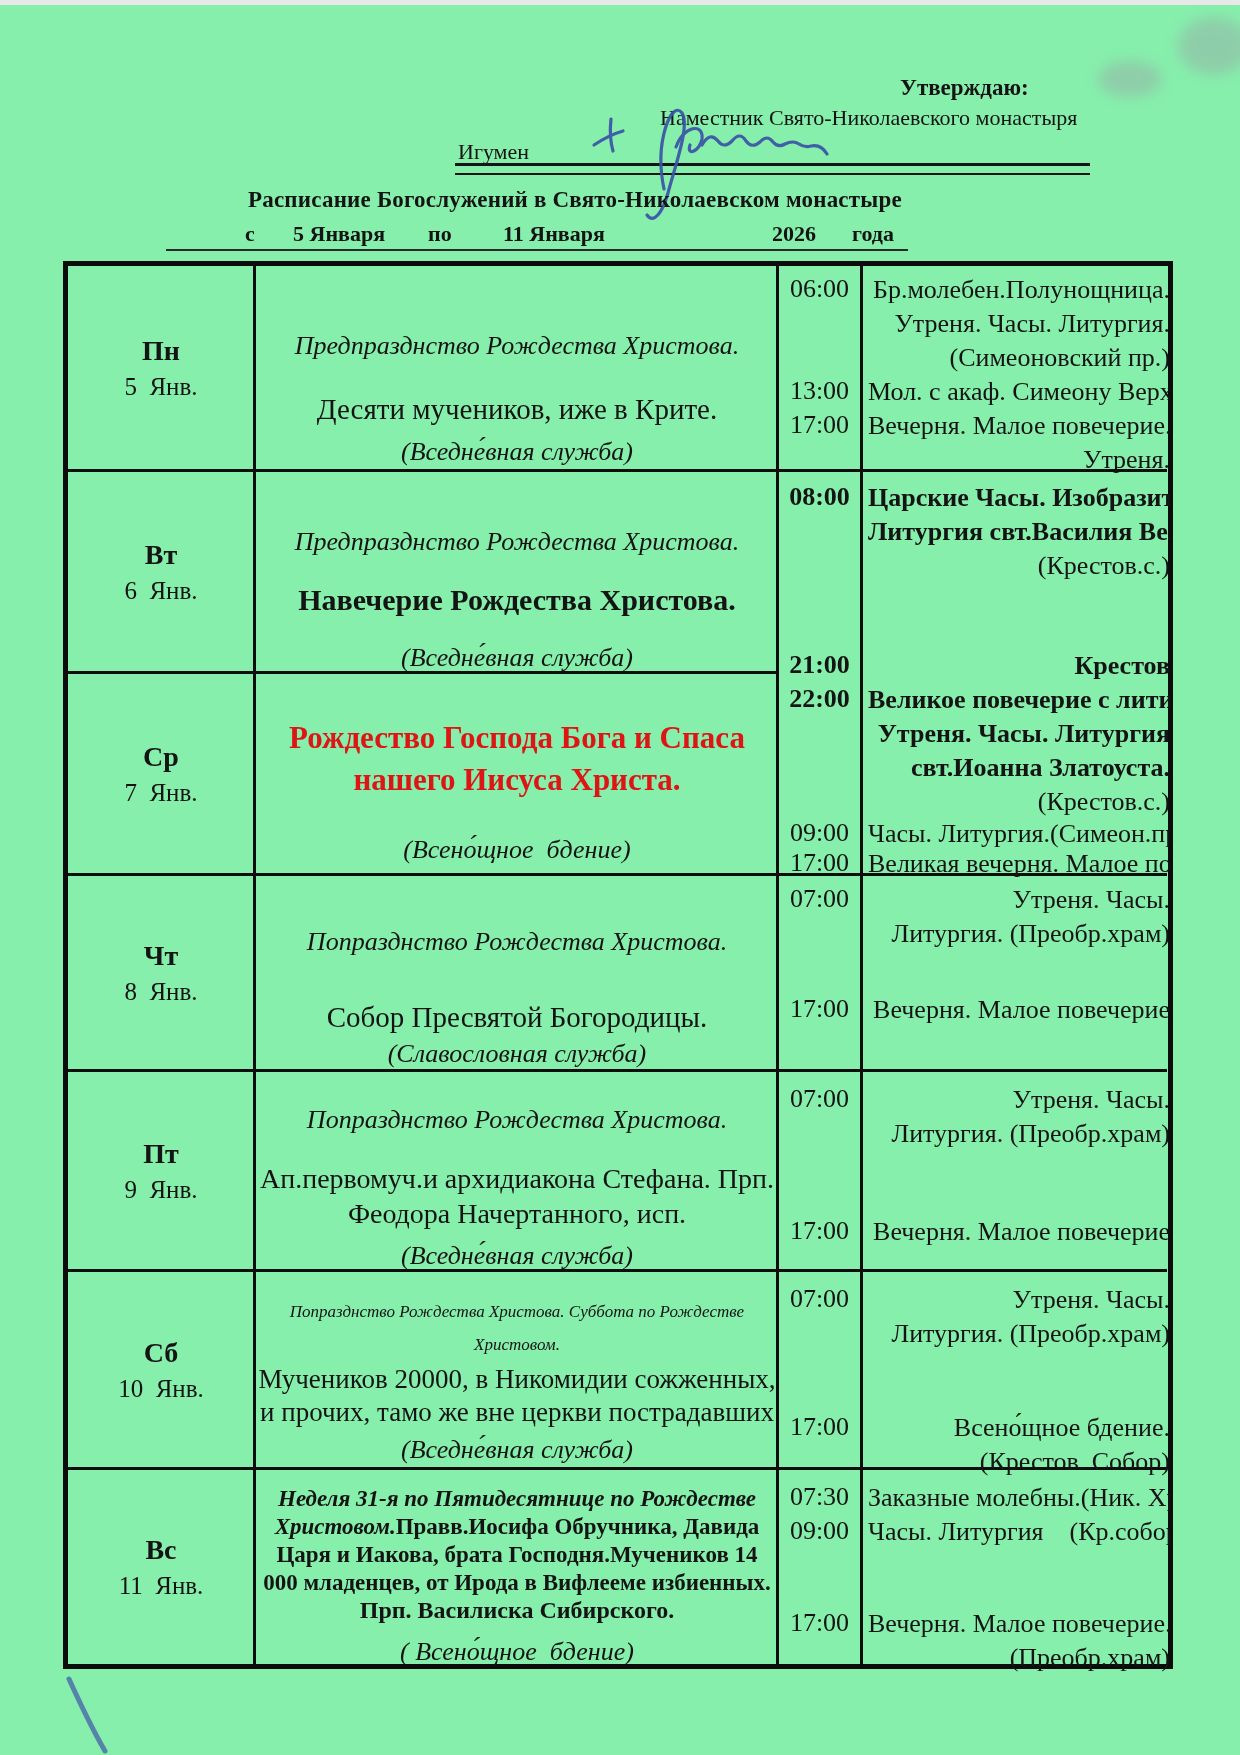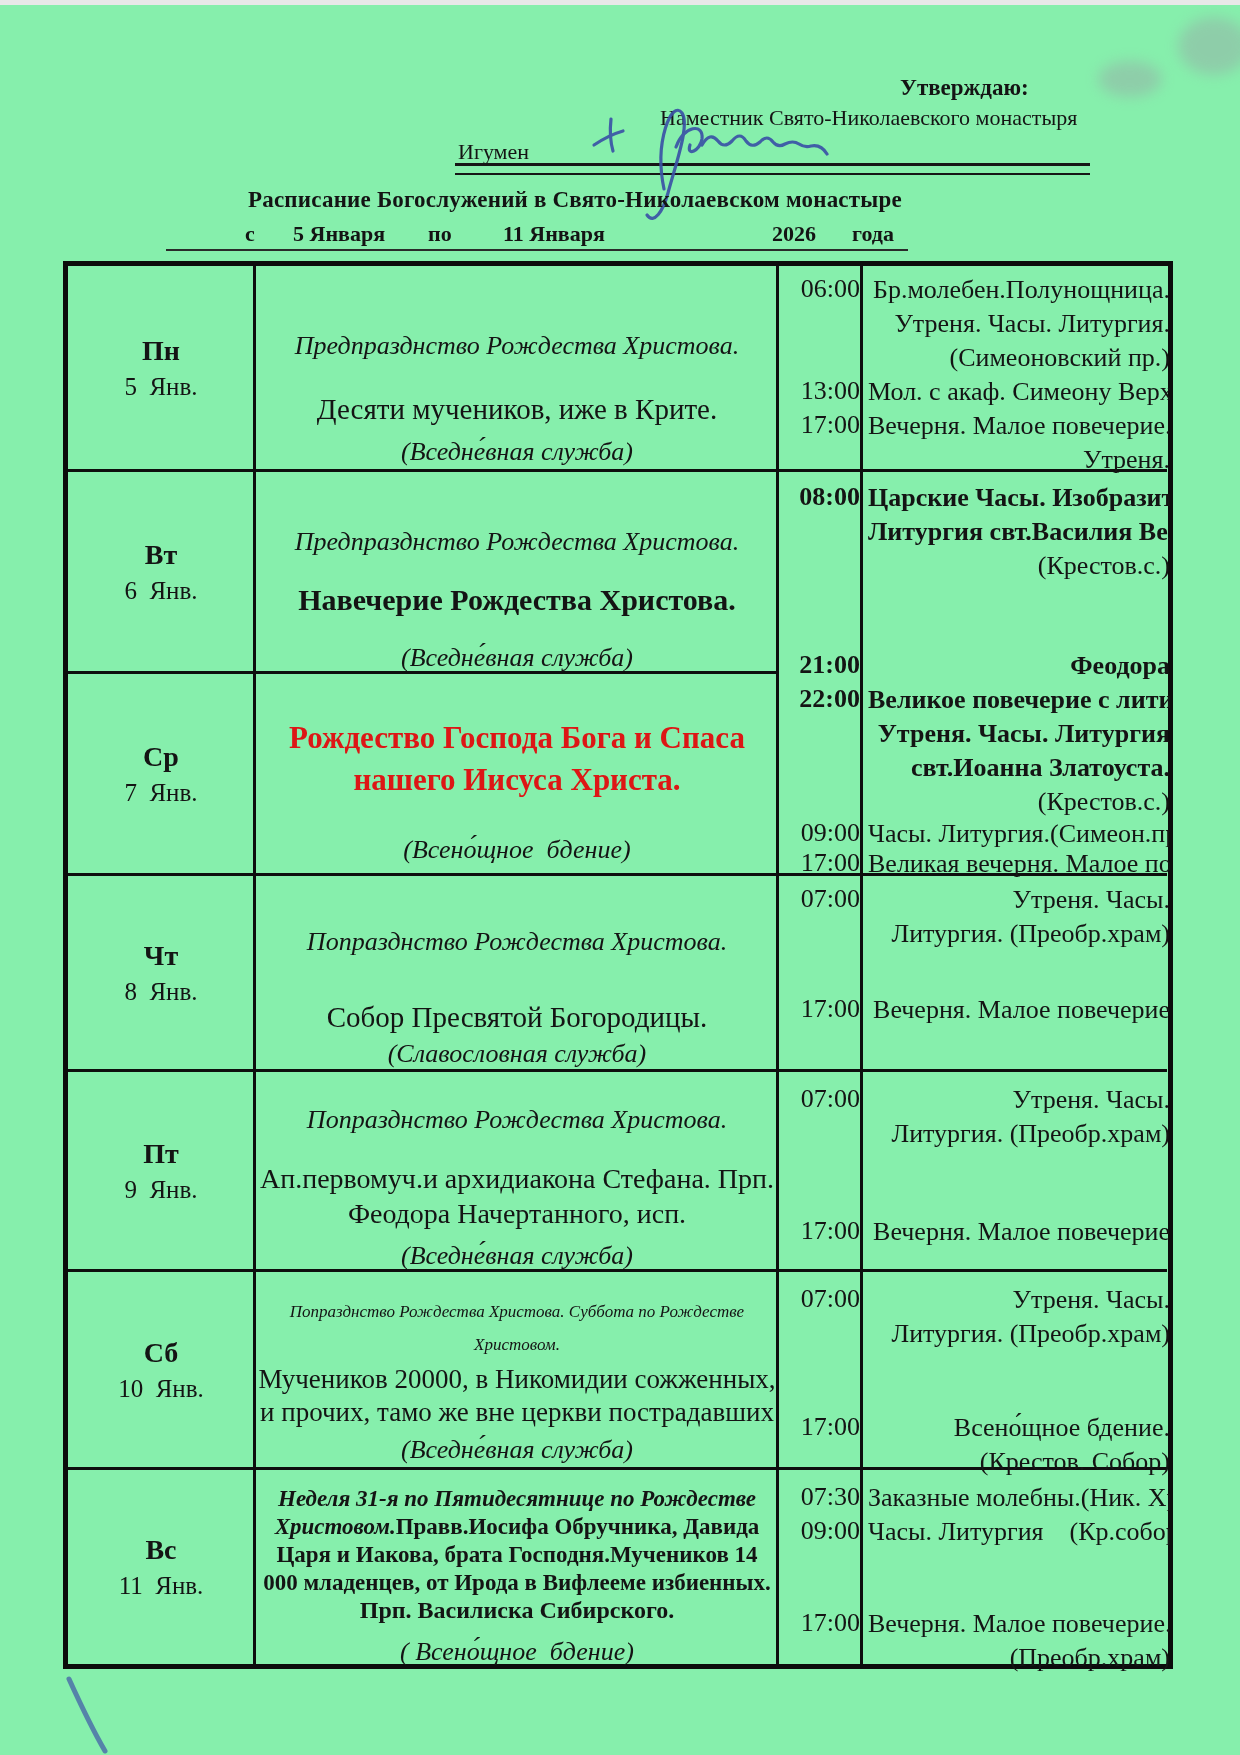--- a/index.html
+++ b/index.html
@@ -24,21 +24,21 @@
   
   .frame{border:5px solid #0c0c0c;box-sizing:border-box;}
   .vline{width:3px;background:#0e0e0e;}
   .hline{height:3px;background:#0e0e0e;}
   
   .day-cell{left:72px;width:178px;display:flex;flex-direction:column;
     justify-content:center;align-items:center;gap:9px;text-align:center;}
   .day-abbr{font-size:28px;font-weight:bold;line-height:28px;}
   .day-date{font-size:25px;line-height:25px;}
   .desc{left:258px;width:518px;text-align:center;}
-  .time{left:779px;width:81px;text-align:right;font-size:26px;line-height:32px;}
+  .time{left:779px;width:81px;text-align:center;font-size:26px;line-height:32px;}
   .svc{left:868px;width:302px;font-size:26px;line-height:34px;overflow:hidden;text-align:right;}
   .red{color:#dd1615;}
   .smudge{background:#9aa0a6;opacity:.42;filter:blur(7px);border-radius:50%;}
   svg{display:block;}
 </style>
 </head>
 <body>
 
 <div class="sheet">
 
@@ -156,21 +156,21 @@
   </div>
 
   <div class="abs time b" style="top:476px;">08:00</div>
   <div class="abs svc" style="top:476px;">
     <span class="pre b">Царские Часы. Изобразите
 Литургия свт.Василия Вел</span>
     <span class="pre">(Крестов.с.)</span>
   </div>
   <div class="abs time b" style="top:644px;">21:00</div>
   <div class="abs svc" style="top:644px;">
-    <span class="pre b">Феодора</span>
+    <span class="pre b">Крестов</span>
   </div>
   <div class="abs time b" style="top:678px;">22:00</div>
   <div class="abs svc" style="top:678px;">
     <span class="pre b">Великое повечерие с литие
 Утреня. Часы. Литургия
 свт.Иоанна Златоуста.</span>
     <span class="pre">(Крестов.с.)</span>
   </div>
   <div class="abs time" style="top:812px;">09:00</div>
   <div class="abs svc" style="top:812px;">

